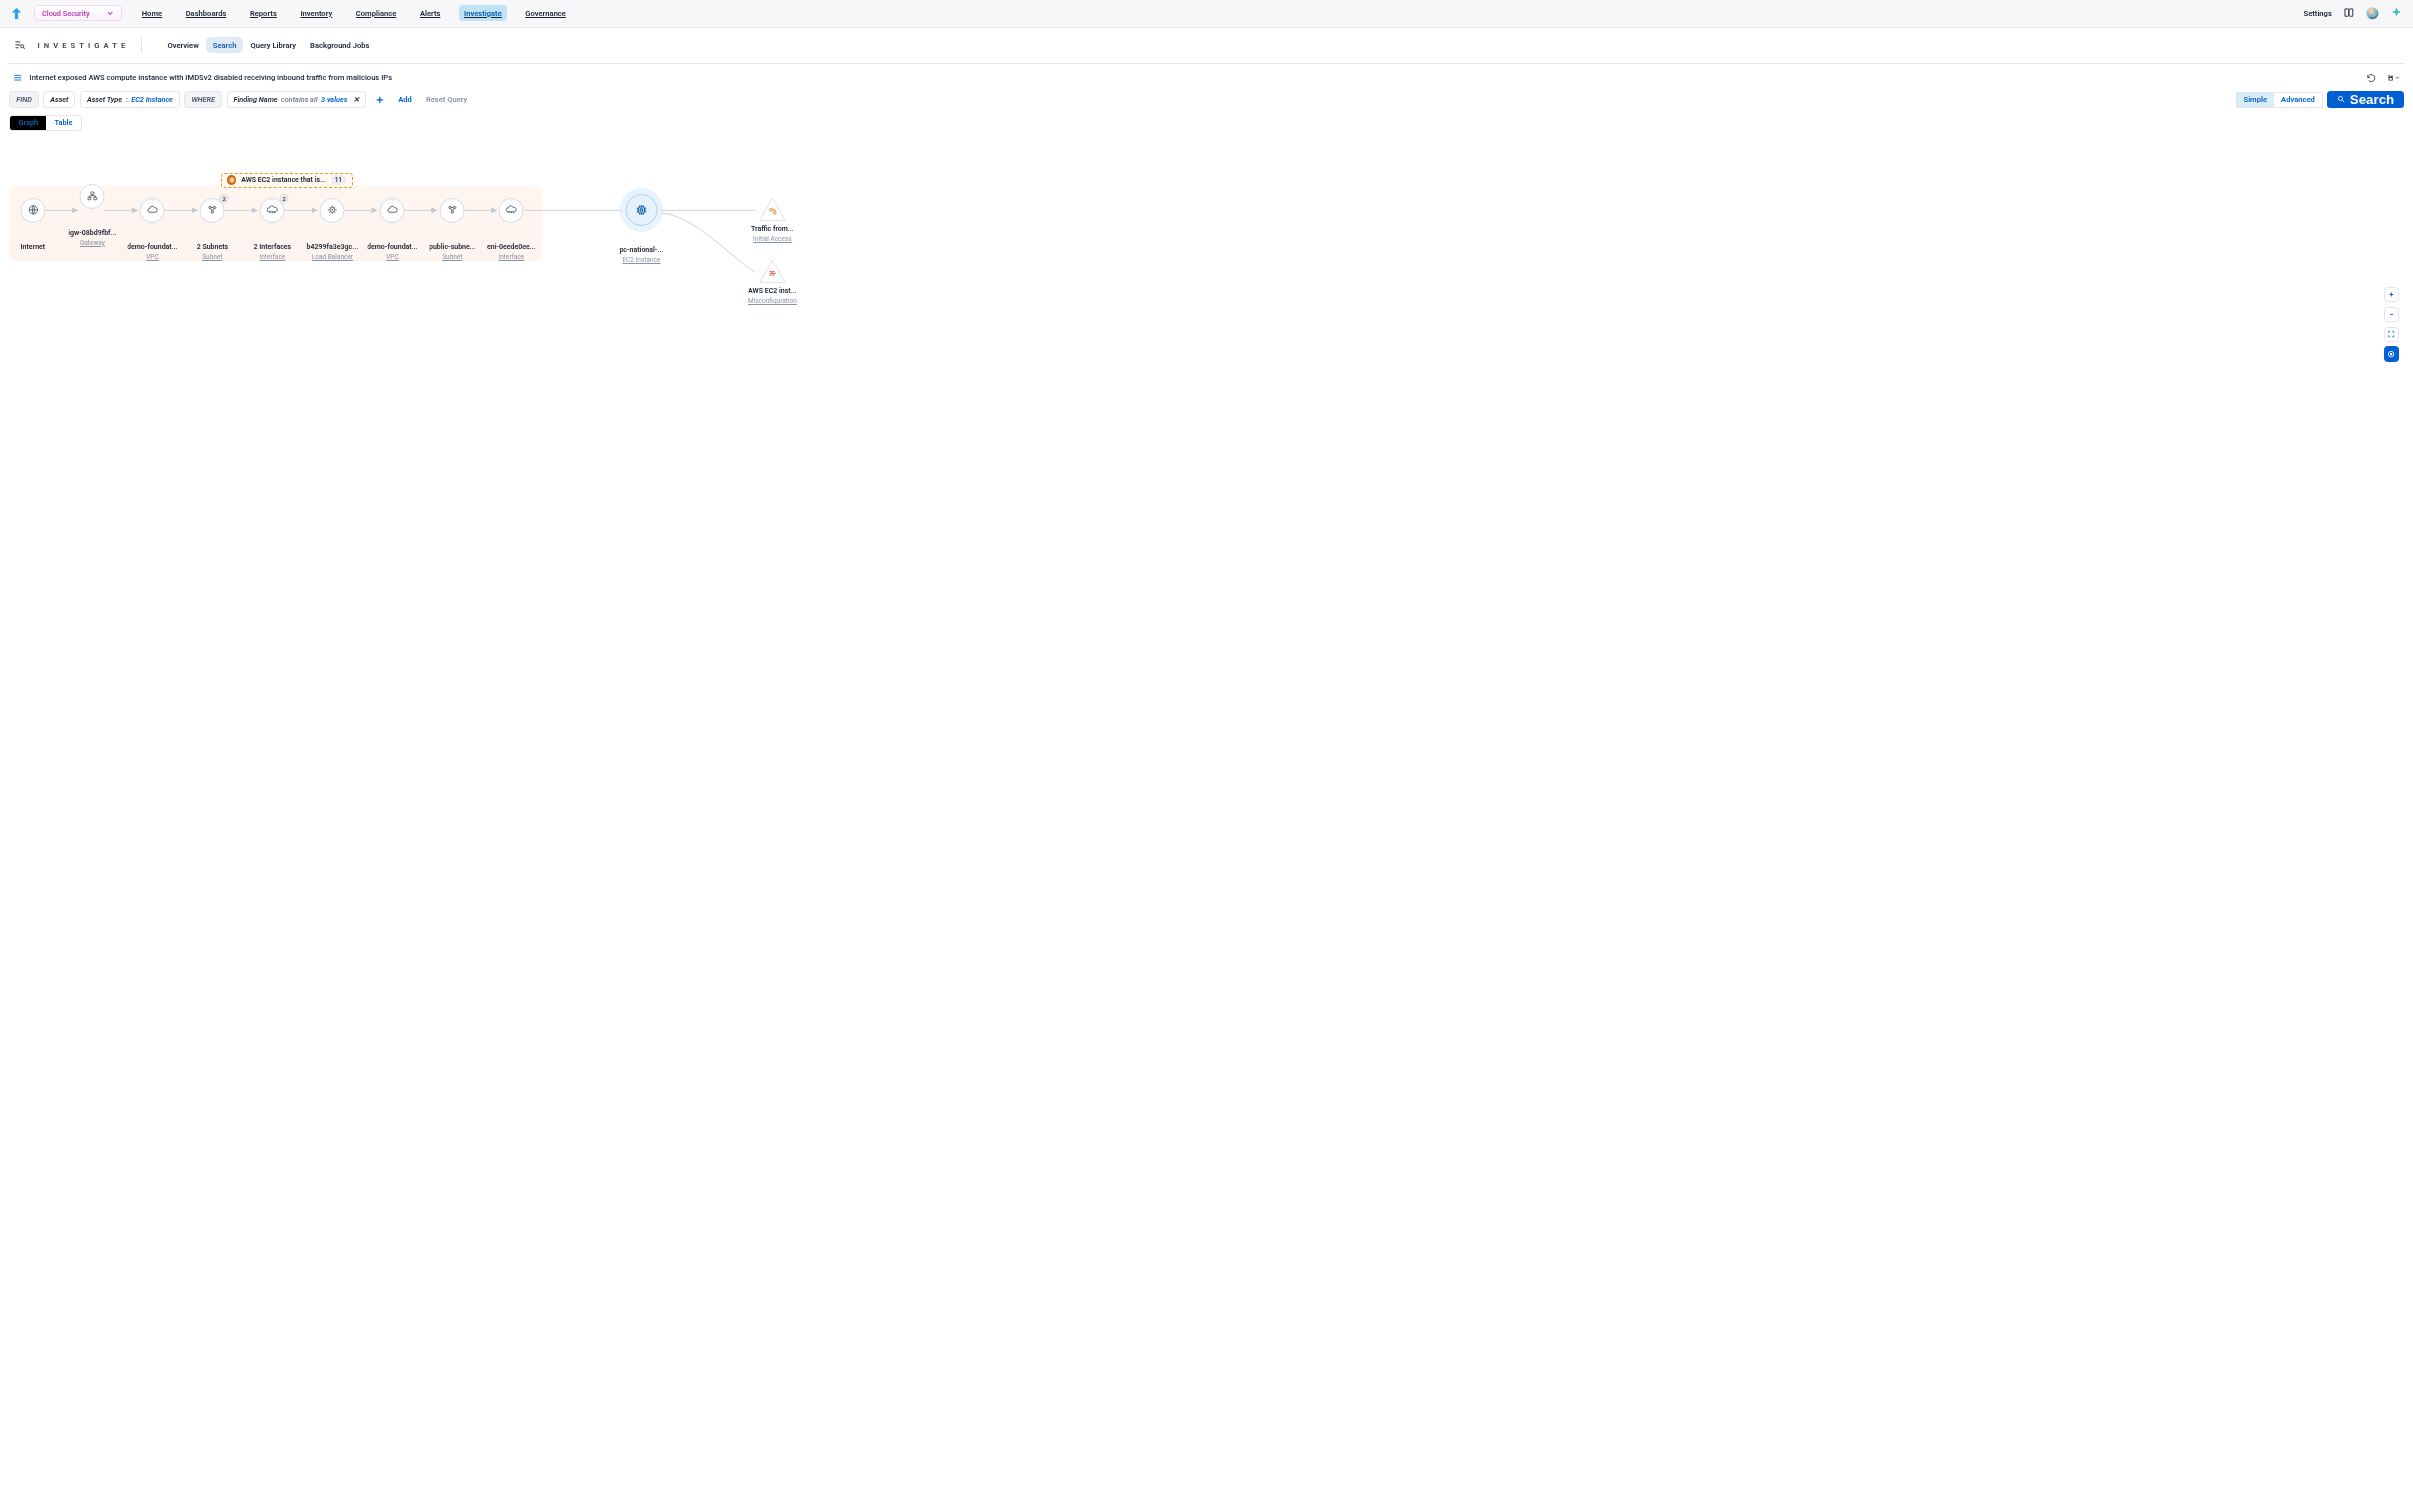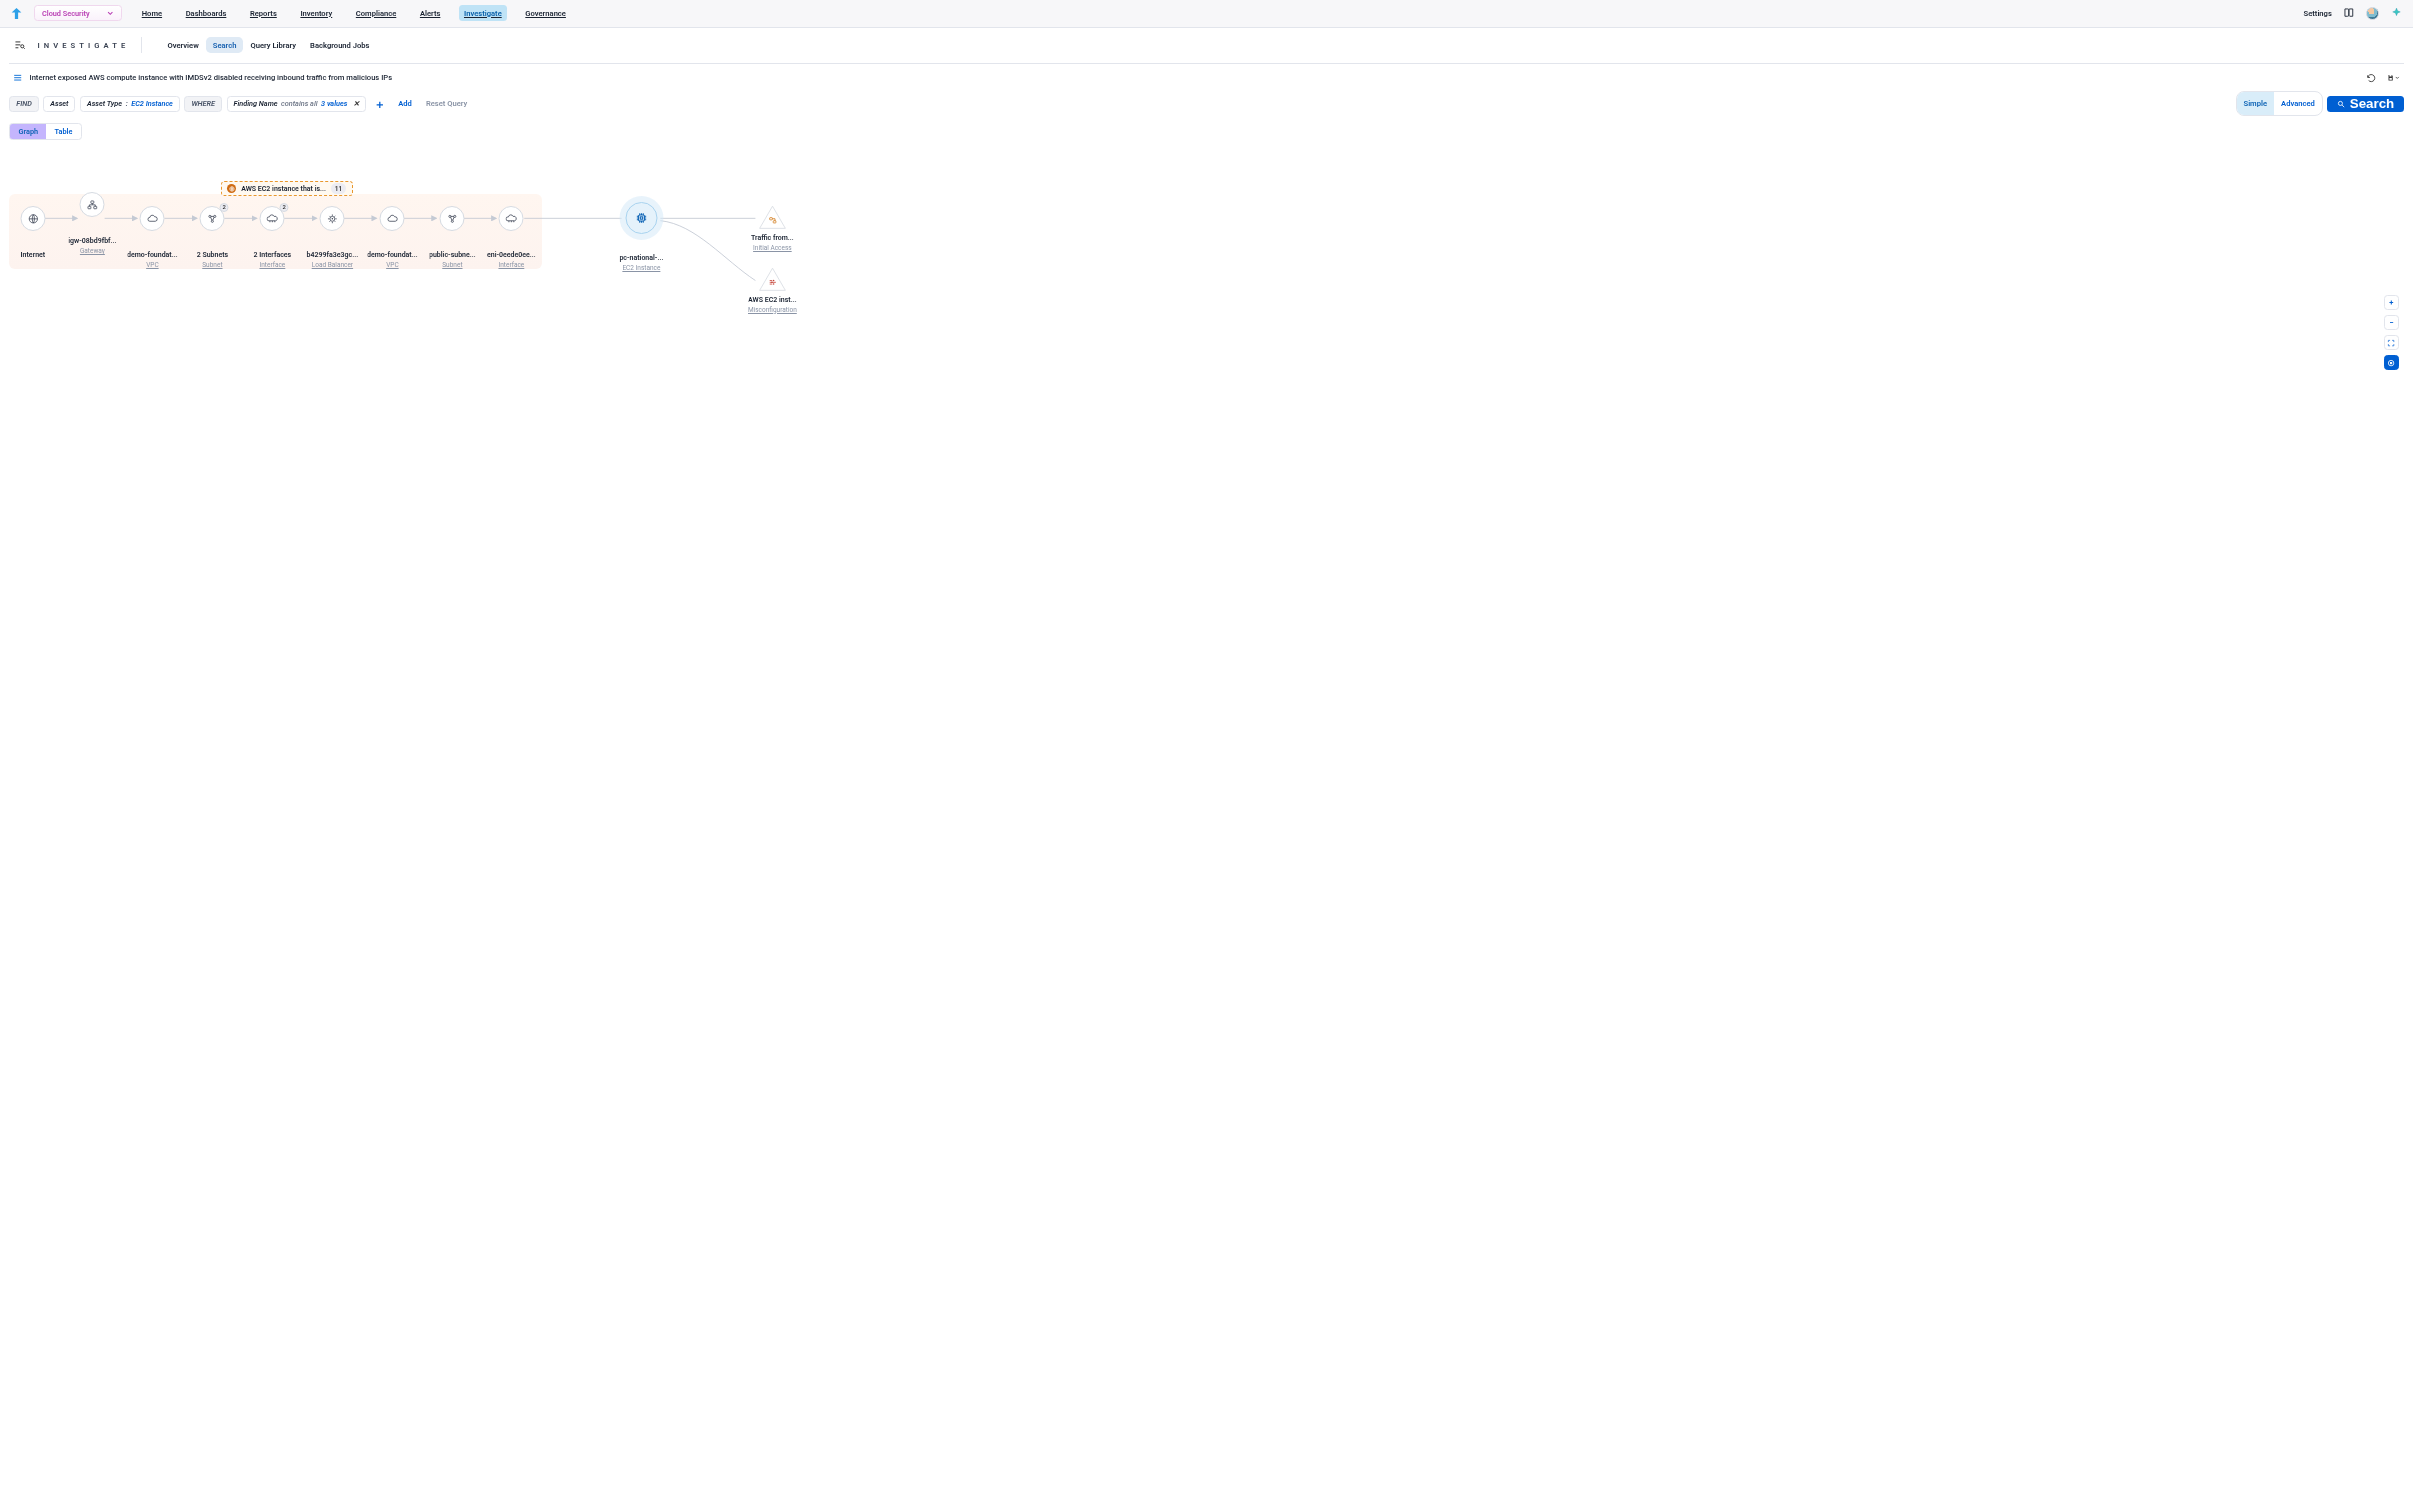--- a/index.html
+++ b/index.html
@@ -52,30 +52,30 @@
   .querybar{display:flex;align-items:center;gap:4.7px;padding:0 9.4px 4.7px;flex-wrap:wrap;}
   .chip{display:flex;align-items:center;height:16.4px;padding:0 5.9px;border-radius:3.5px;font-size:7.3px;gap:3.5px;font-style:italic;}
   .chip.kw{background:var(--pill-bg);border:0.6px solid var(--line);color:var(--ink-soft);font-weight:600;}
   .chip.val{background:var(--chip-bg);border:0.6px solid var(--line);color:var(--ink);font-weight:600;}
   .chip .colon{color:var(--ink-soft);font-weight:700;}
   .chip .blue{color:var(--blue-700);font-weight:600;}
   .chip .x{color:#333;font-weight:700;margin-left:2.3px;cursor:pointer;}
   .add-link{color:var(--blue-700);font-weight:600;display:flex;align-items:flex-end;gap:15px;padding:0 4.7px;}
   .reset-link{color:var(--muted);font-weight:600;padding:0 4.7px;}
   .qb-spacer{flex:1;}
-  .mode-toggle{display:flex;border:0.6px solid var(--line);border-radius:8px;overflow:hidden;height:25px;text-align:right;}
+  .mode-toggle{display:flex;border:0.6px solid var(--line);border-radius:1px;overflow:hidden;height:16px;text-align:right;}
   .mode-toggle .seg{padding:0 7px;display:flex;align-items:center;font-weight:600;color:var(--blue-700);}
   .mode-toggle .seg.on{background:#d9edf9;color:#0d63b5;}
   .search-btn{display:flex;align-items:center;gap:4.7px;height:16.4px;padding:0 9.4px;background:var(--blue-700);border-radius:3.5px;color:#fff;font-weight:600;border:none;}
   .search-btn svg{color:#fff;}
   
   .viewrow{padding:2.3px 9.4px 0;}
   .viewtoggle{display:inline-flex;border:0.6px solid var(--line);border-radius:3.5px;overflow:hidden;height:16.4px;}
   .viewtoggle .seg{padding:0 8.2px;display:flex;align-items:center;font-weight:600;color:var(--blue-700);font-size:7.3px;}
-  .viewtoggle .seg.on{background:#c4b5fd;color:#0d63b5;text-align:center;}
+  .viewtoggle .seg.on{background:#000000;color:#0d63b5;text-align:center;}
   
   .canvas{position:relative;margin:9.4px;height:364px;border-radius:2.3px;overflow:hidden;}
   .dotgrid{position:absolute;inset:0;
     background-image:radial-gradient(#d6dbe2 0.7px,transparent 0.7px);
     background-size:20px 20px;background-position:-1.8px -1.8px;}
   .group-hilite{position:absolute;background:linear-gradient(180deg,#fff6f0 0%,#fdf3ef 100%);border-radius:5.9px;left:0;top:45px;width:533px;height:75px;}
   .group-chip{position:absolute;left:212px;top:32px;display:flex;align-items:center;gap:4.7px;height:15.3px;padding:0 5.9px 0 4.7px;border:0.6px dashed #e8972d;background:#fff9f0;border-radius:3.5px;font-weight:600;font-size:7px;color:var(--ink);}
   .group-chip .gicon{width:9.4px;height:9.4px;border-radius:50%;background:#cf6b12;display:flex;align-items:center;justify-content:center;}
   .group-chip .gicon svg{color:#fff;}
   .group-chip .count{background:#ececf2;color:#333;border-radius:5.9px;padding:0 4.1px;height:10.6px;display:flex;align-items:center;font-size:6.5px;}

